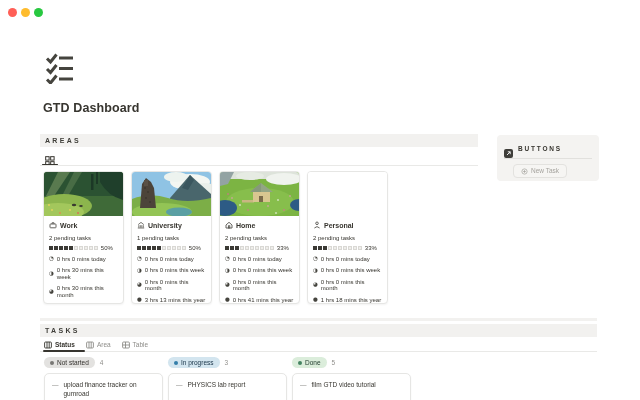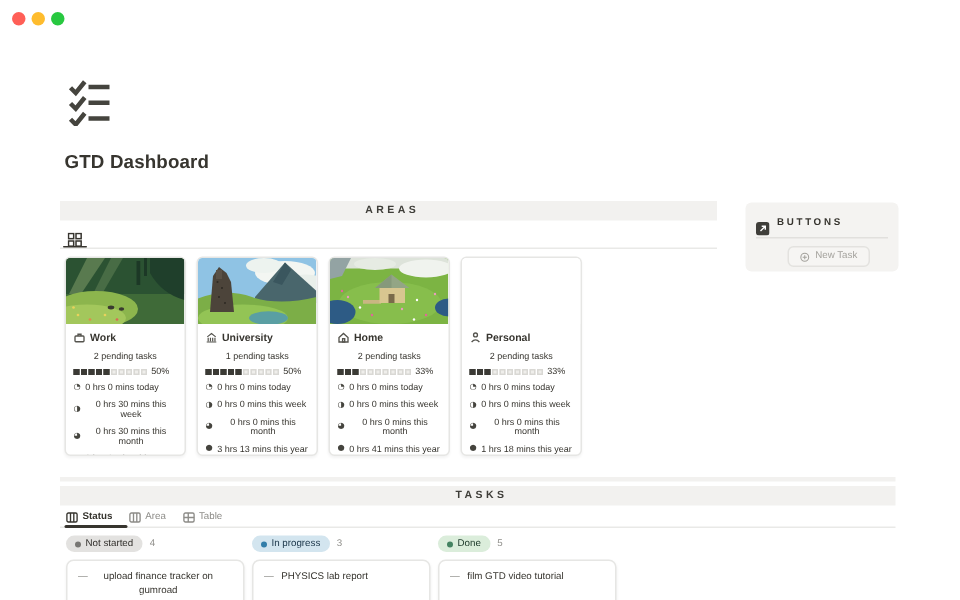--- a/index.html
+++ b/index.html
@@ -1,18 +1,18 @@
 <!DOCTYPE html>
 <html><head>
 <meta charset="utf-8">
 <style>
   html,body{margin:0;padding:0;background:#fff;}
   .stage{
     position:relative;width:640px;height:400px;background:#ffffff;overflow:hidden;
-    font-family:"Liberation Sans","DejaVu Sans",sans-serif;color:#37352F;text-align:center;
+    font-family:"Liberation Sans","DejaVu Sans",sans-serif;color:#37352F;
   }
   
   .traffic{position:absolute;left:8px;top:8px;display:flex;gap:4px;}
   .tdot{width:9px;height:9px;border-radius:50%;}
 
   
   .page-icon{position:absolute;left:45px;top:52px;width:30px;height:32px;}
   .page-title{position:absolute;left:43px;top:101px;font-size:12.5px;font-weight:700;color:#37352F;letter-spacing:0.1px;}
 
   

